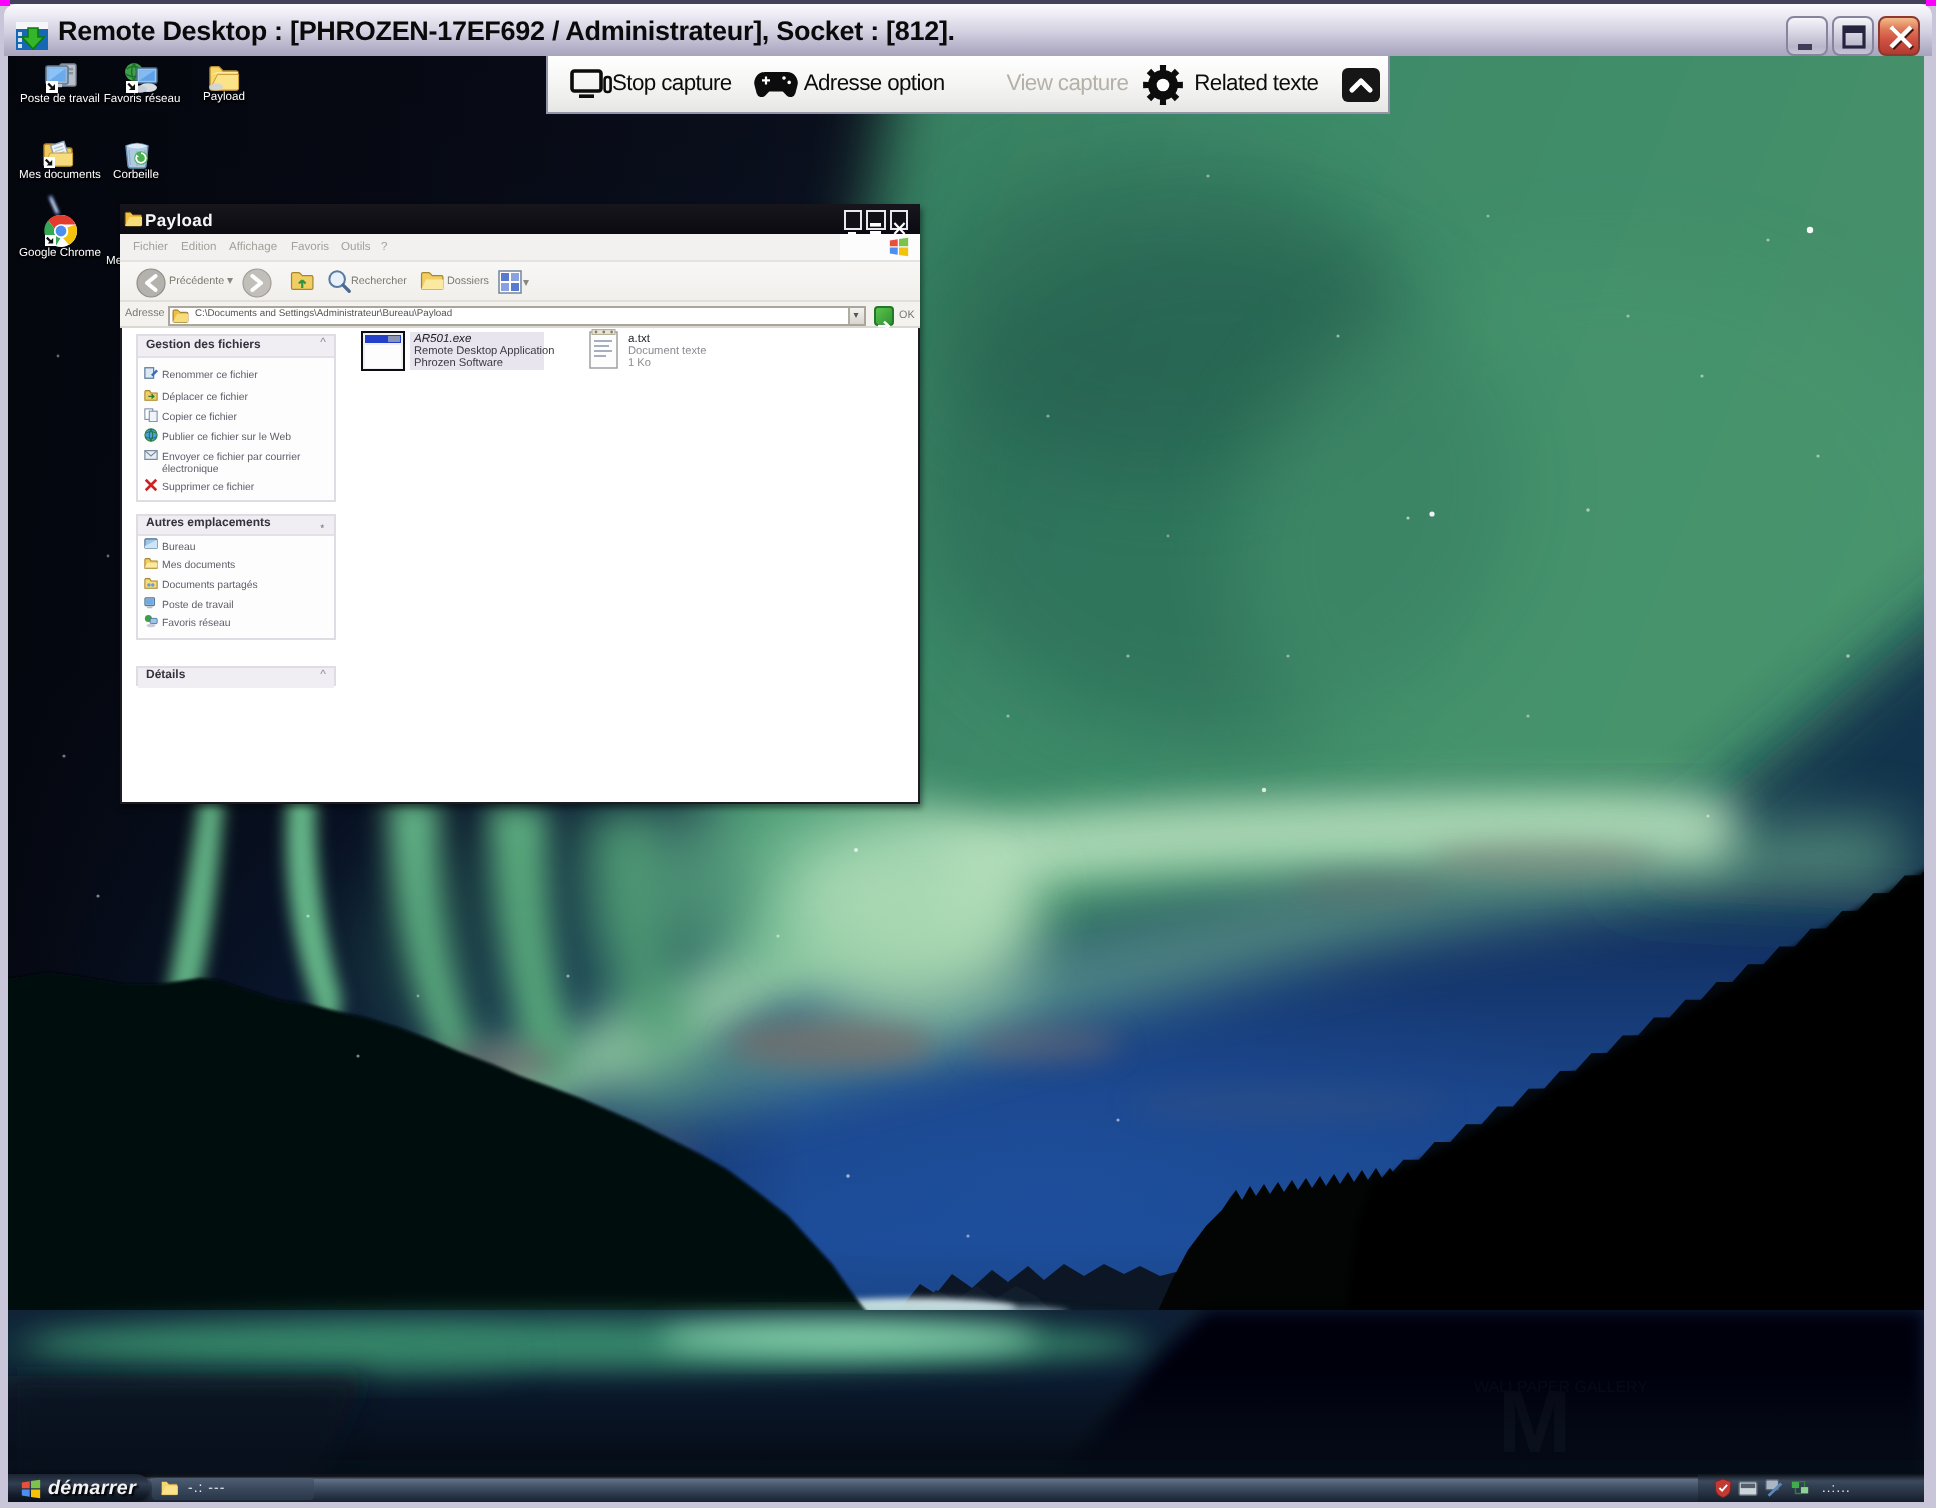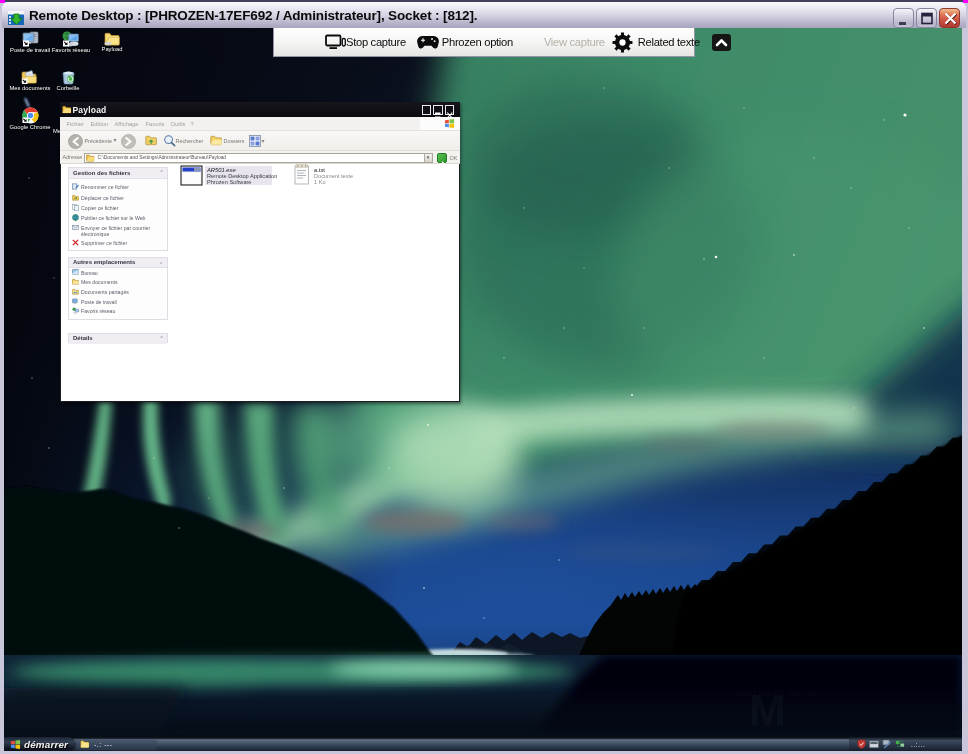--- a/index.html
+++ b/index.html
@@ -16,21 +16,21 @@
   border:1px solid #8784a0; background:linear-gradient(to bottom,#f6f5fa,#d4d2e0 45%,#b8b5ca 80%,#c6c4d4); }
 .winbtn svg { position:absolute; left:0; top:0; }
 #btn-close { background:linear-gradient(to bottom,#f2bd8c 0%,#e07a58 30%,#d05244 60%,#b03a30 100%); border:1px solid #8e382e; }
 #client { position:absolute; left:4px; top:28px; width:958px; height:723px; background:#05070d; overflow:hidden; }
 #wall { position:absolute; left:0; top:0; }
 .dicon { position:absolute; text-align:center; }
 .dicon svg { display:block; margin:0 auto; }
 .dlabel { margin-top:0px; font-size:5.8px; color:#fff; text-shadow:0.6px 0.8px 0.8px #000, -0.4px 0.4px 0.8px #000; white-space:nowrap; }
 #capbar { position:absolute; left:269px; top:0px; width:422px; height:29px;
   background:linear-gradient(to bottom,#ffffff 0%,#f5f5f4 50%,#e6e6e4 100%);
-  border:1px solid #9593a8; border-top:none; display:flex; align-items:center; font-size:11.2px; letter-spacing:-0.3px; color:#0c0c0c; white-space:nowrap;padding-left:40px; }
+  border:1px solid #9593a8; border-top:none; display:flex; align-items:center; font-size:11.2px; letter-spacing:-0.3px; color:#0c0c0c; white-space:nowrap; }
 #capbar span { flex:0 0 auto; }
 #capbar svg { flex:0 0 auto; }
 #capbar .dis { color:#b5b1a8; }
 #upbtn { flex:0 0 auto; width:19px; height:17px; background:#161616; border-radius:3px; display:flex; align-items:center; justify-content:center; }
 #explorer { position:absolute; left:56px; top:74px; width:400px; height:300px;
   background:#fff; border:1.5px solid #1c1c22; border-top:none; box-shadow:1px 2px 3px rgba(0,0,0,0.45); font-family:"Liberation Sans", sans-serif; }
 #xtitle { position:absolute; left:-1.5px; top:0; width:400px; height:15px; background:linear-gradient(to bottom,#16161c,#0a0a10); }
 #xtitle .t { position:absolute; left:13px; top:3px; color:#f5f5f5; font-weight:bold; font-size:8.5px; letter-spacing:0.2px; }
 .xbtn { position:absolute; top:3px; width:9.5px; height:10px; border:1px solid #e8e8ee; background:#101016; }
 #xmenu { position:absolute; left:-1.5px; top:15px; width:400px; height:14px; background:#f2f1ef; border-bottom:1px solid #e5e3df; font-size:5.8px; color:#a3a09a; }
@@ -509,21 +509,21 @@
         <rect x="4.5" y="13.2" width="7.5" height="1.8" fill="#0c0c0c"></rect>
         <rect x="17.3" y="4.5" width="3" height="7.5" rx="1.4" fill="none" stroke="#0c0c0c" stroke-width="1.3"></rect>
       </svg>
       <span style="margin-left:0px;">Stop capture</span>
       <svg width="22" height="14" viewBox="0 0 22 14" style="margin-left:11px;">
         <path d="M5.5 1 h11 a5.4 5.4 0 0 1 5.2 6.8 l-1 3.8 a2.6 2.6 0 0 1 -4.4 1.1 l-1.9 -2 h-6.8 l-1.9 2 a2.6 2.6 0 0 1 -4.4 -1.1 l-1 -3.8 A5.4 5.4 0 0 1 5.5 1 Z" fill="#0c0c0c"></path>
         <path d="M6 3.2 v4 M4 5.2 h4" stroke="#fff" stroke-width="1.1"></path>
         <circle cx="15" cy="4" r="0.9" fill="#fff"></circle>
           <circle cx="17.6" cy="6.2" r="0.9" fill="#fff"></circle>
       </svg>
-      <span style="margin-left:3px;">Phrozen option</span>
+      <span style="margin-left:3px;">Adresse option</span>
       <span class="dis" style="margin-left:31px;">View capture</span>
       <svg width="21" height="21" viewBox="0 0 24 24" style="margin-left:7px;">
         <path fill="#0c0c0c" d="M 19.95 8.71 L 20.43 10.32 L 23.36 10.20 L 23.36 13.80 L 20.43 13.68 L 19.95 15.29 L 19.15 16.78 L 21.30 18.76 L 18.76 21.30 L 16.78 19.15 L 15.29 19.95 L 13.68 20.43 L 13.80 23.36 L 10.20 23.36 L 10.32 20.43 L 8.71 19.95 L 7.22 19.15 L 5.24 21.30 L 2.70 18.76 L 4.85 16.78 L 4.05 15.29 L 3.57 13.68 L 0.64 13.80 L 0.64 10.20 L 3.57 10.32 L 4.05 8.71 L 4.85 7.22 L 2.70 5.24 L 5.24 2.70 L 7.22 4.85 L 8.71 4.05 L 10.32 3.57 L 10.20 0.64 L 13.80 0.64 L 13.68 3.57 L 15.29 4.05 L 16.78 4.85 L 18.76 2.70 L 21.30 5.24 L 19.15 7.22 Z"></path>
         <circle cx="12" cy="12" r="3.6" fill="#fff"></circle>
       </svg>
       <span style="margin-left:5px;">Related texte</span>
       <div id="upbtn" style="margin-left:12px;">
           <svg width="13" height="9" viewBox="0 0 13 9">
             <path d="M2 7 L6.5 2.5 L11 7" stroke="#fff" stroke-width="2.6" fill="none" stroke-linecap="round" stroke-linejoin="round"></path>
           </svg>

